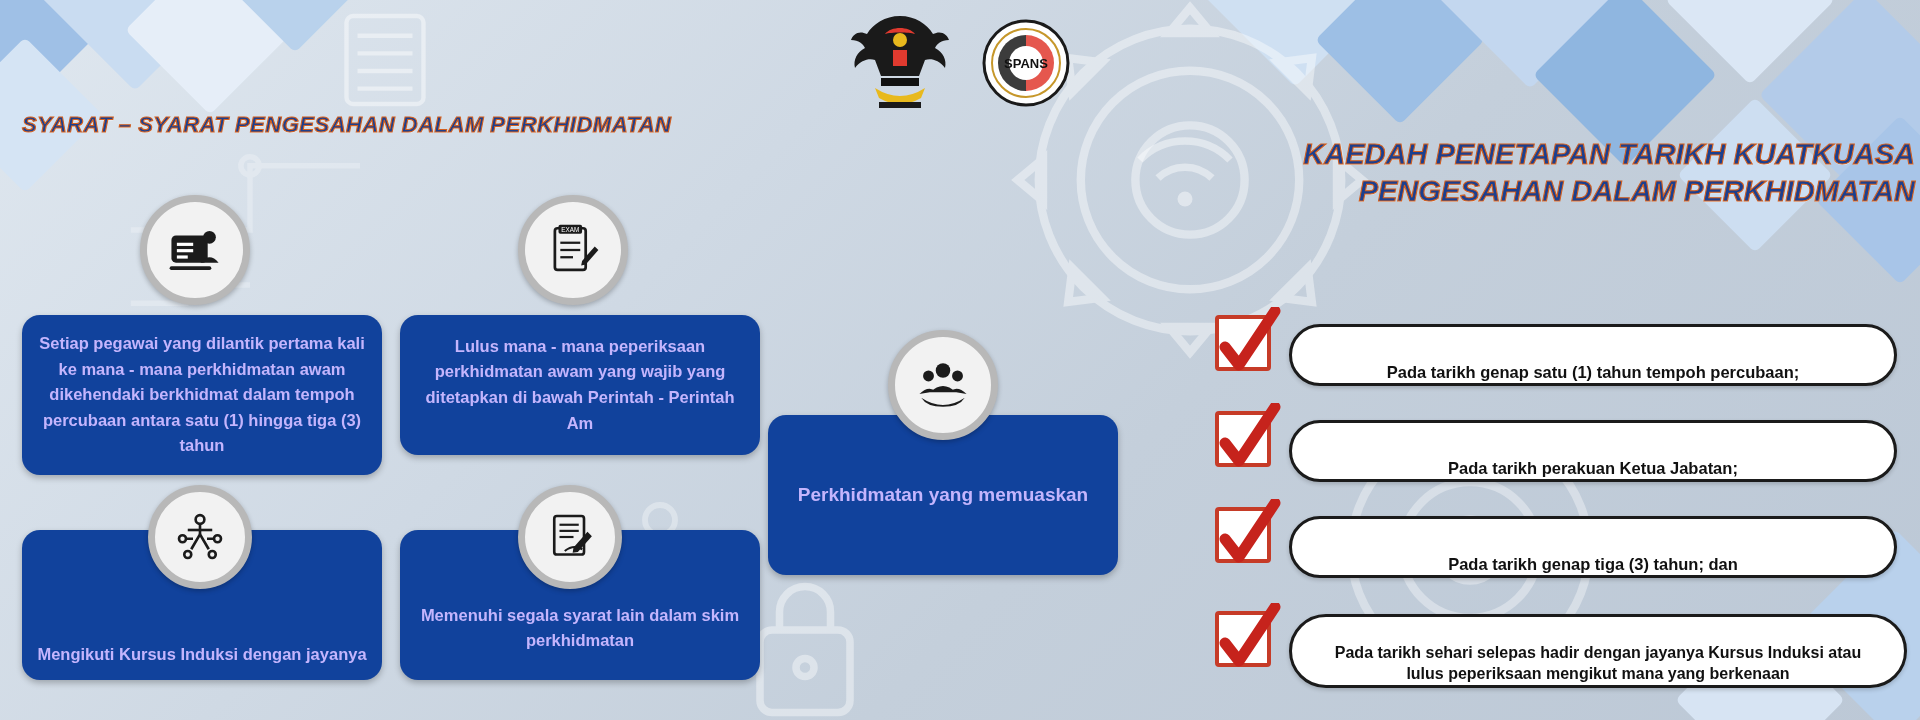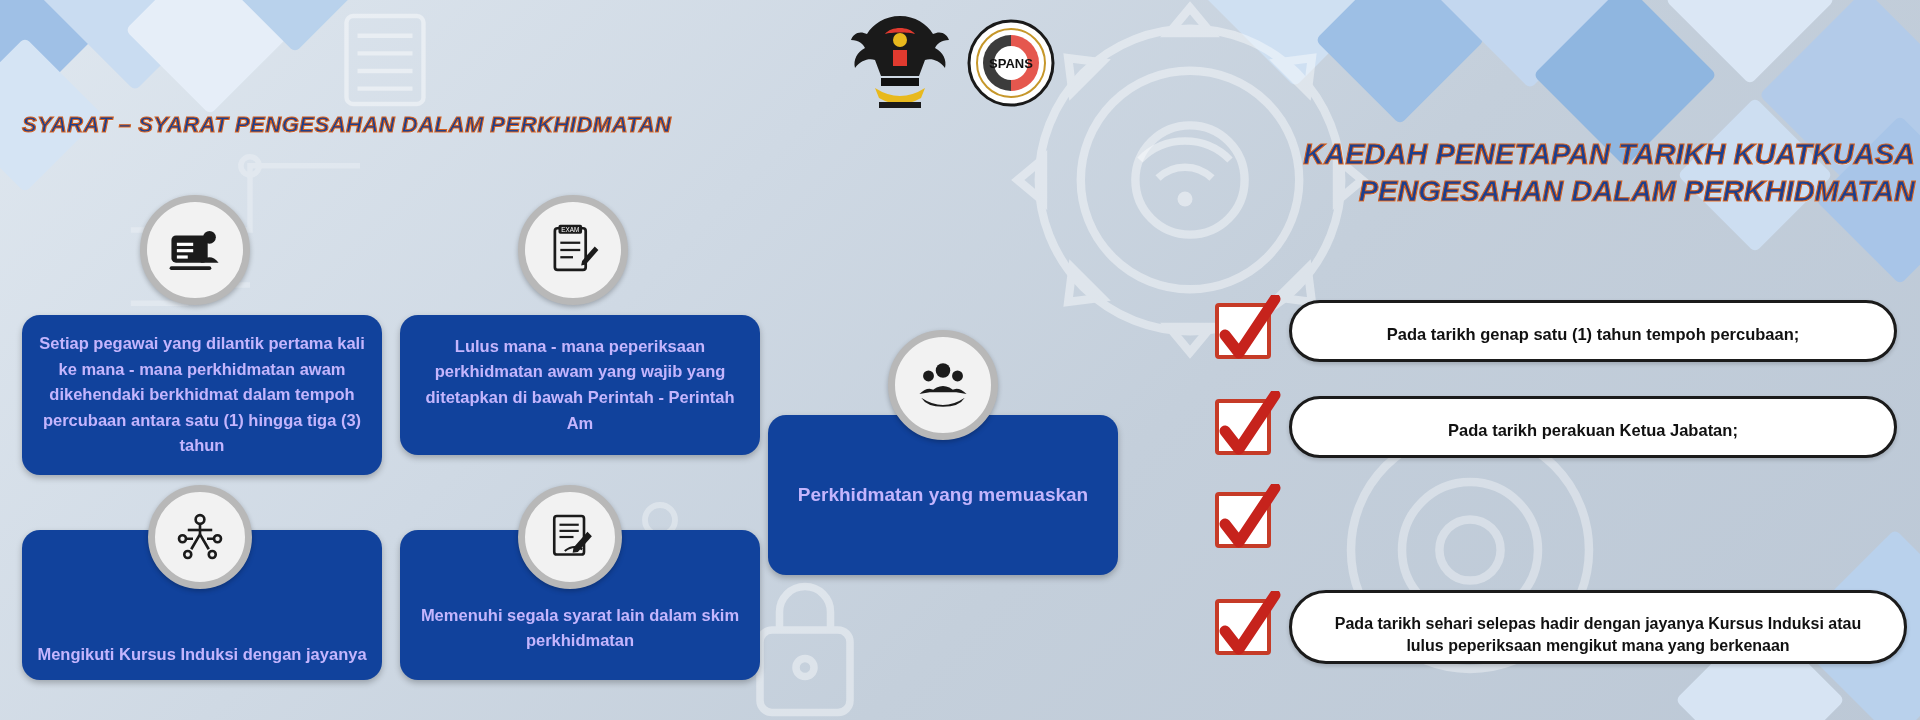--- a/index.html
+++ b/index.html
@@ -53,21 +53,21 @@
     -webkit-text-stroke: 1.1px #d35f1e;
     text-shadow: 0 1px 0 rgba(255,255,255,.6);
   }
 
   
   .emblem-wrap {
     position: absolute;
     left: 845px; top: 10px;
     display: flex;
     align-items: center;
-    gap: 10px;
+    gap: 25px;
   }
 
   
   .card {
     position: absolute;
     background: #11429c;
     color: #c4b5fd;
     border-radius: 18px;
     text-align: center;
     font-size: 16.5px;
@@ -106,29 +106,30 @@
     position: relative;
     flex: none;
   }
   .check-box svg { position: absolute; left: -6px; top: -12px; }
   .pill {
     background: #ffffff;
     border: 3px solid #1b1b1b;
     border-radius: 40px;
     height: 62px;
     display: flex;
-    align-items: flex-start;
+    align-items: flex-end;
     justify-content: center;
-    padding: 20px 22px;
+    padding: 0 22px;
     font-size: 16.5px;
     font-weight: bold;
     color: #111;
     text-align: center;
     line-height: 1.35;
     box-shadow: 0 2px 4px rgba(0,0,0,.18);
+    margin-top: 24px;
   }
   .pill.two-line { height: 74px; font-size: 16px; }
 </style>
 </head>
 <body>
 
 <div id="stage">
 
   <div class="bg-layer">
 
@@ -339,20 +340,23 @@
       <span>Pada tarikh perakuan Ketua Jabatan;</span>
     </div>
   </div>
 
   <div class="check-row" style="left:1215px; top:492px; width:690px;">
     <div class="check-box">
       <svg width="70" height="74" viewBox="0 0 70 74">
           <path d="M12 40 L26 58 L62 4" stroke="#c6231c" stroke-width="11" fill="none" stroke-linecap="round" stroke-linejoin="round"></path>
         </svg>
     </div>
+    <div class="pill" style="width:608px;">
+      <span>Pada tarikh genap tiga (3) tahun; dan</span>
+    </div>
   </div>
 
   <div class="check-row" style="left:1215px; top:590px; width:700px;">
     <div class="check-box">
       <svg width="70" height="74" viewBox="0 0 70 74">
           <path d="M12 40 L26 58 L62 4" stroke="#c6231c" stroke-width="11" fill="none" stroke-linecap="round" stroke-linejoin="round"></path>
         </svg>
     </div>
     <div class="pill two-line" style="width:618px;">
       <span>Pada tarikh sehari selepas hadir dengan jayanya Kursus Induksi atau lulus peperiksaan mengikut mana yang berkenaan</span>

